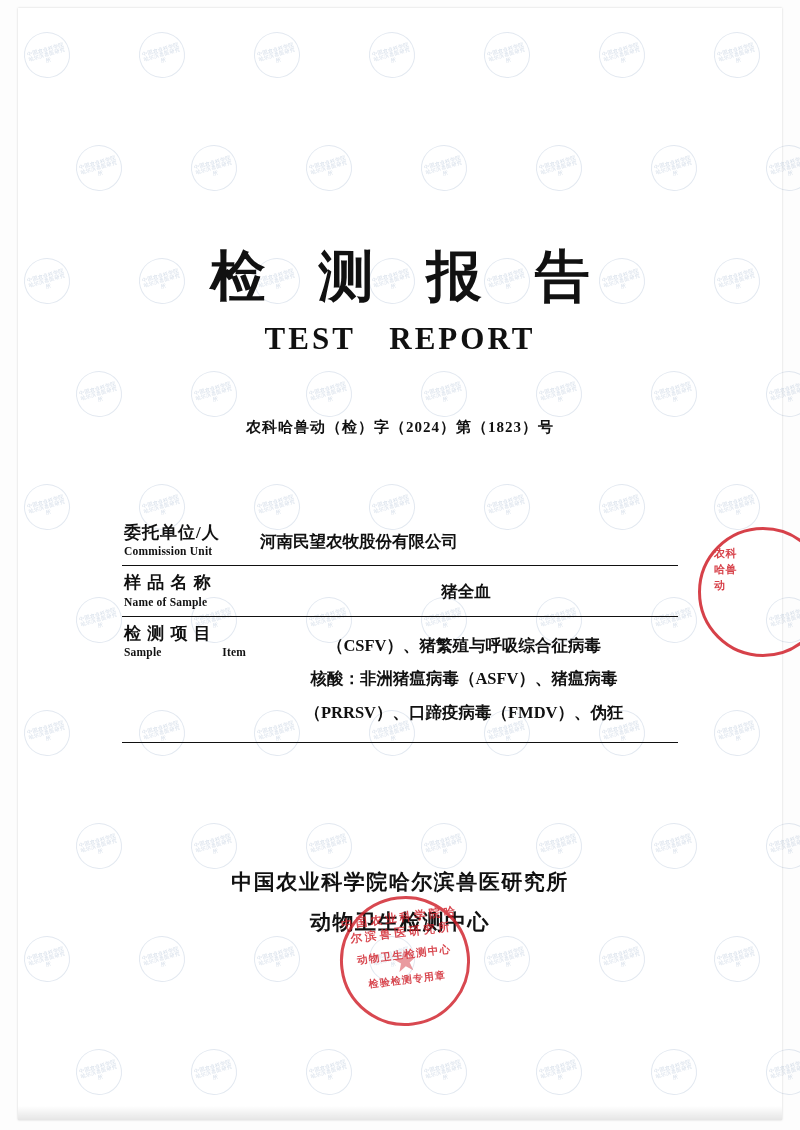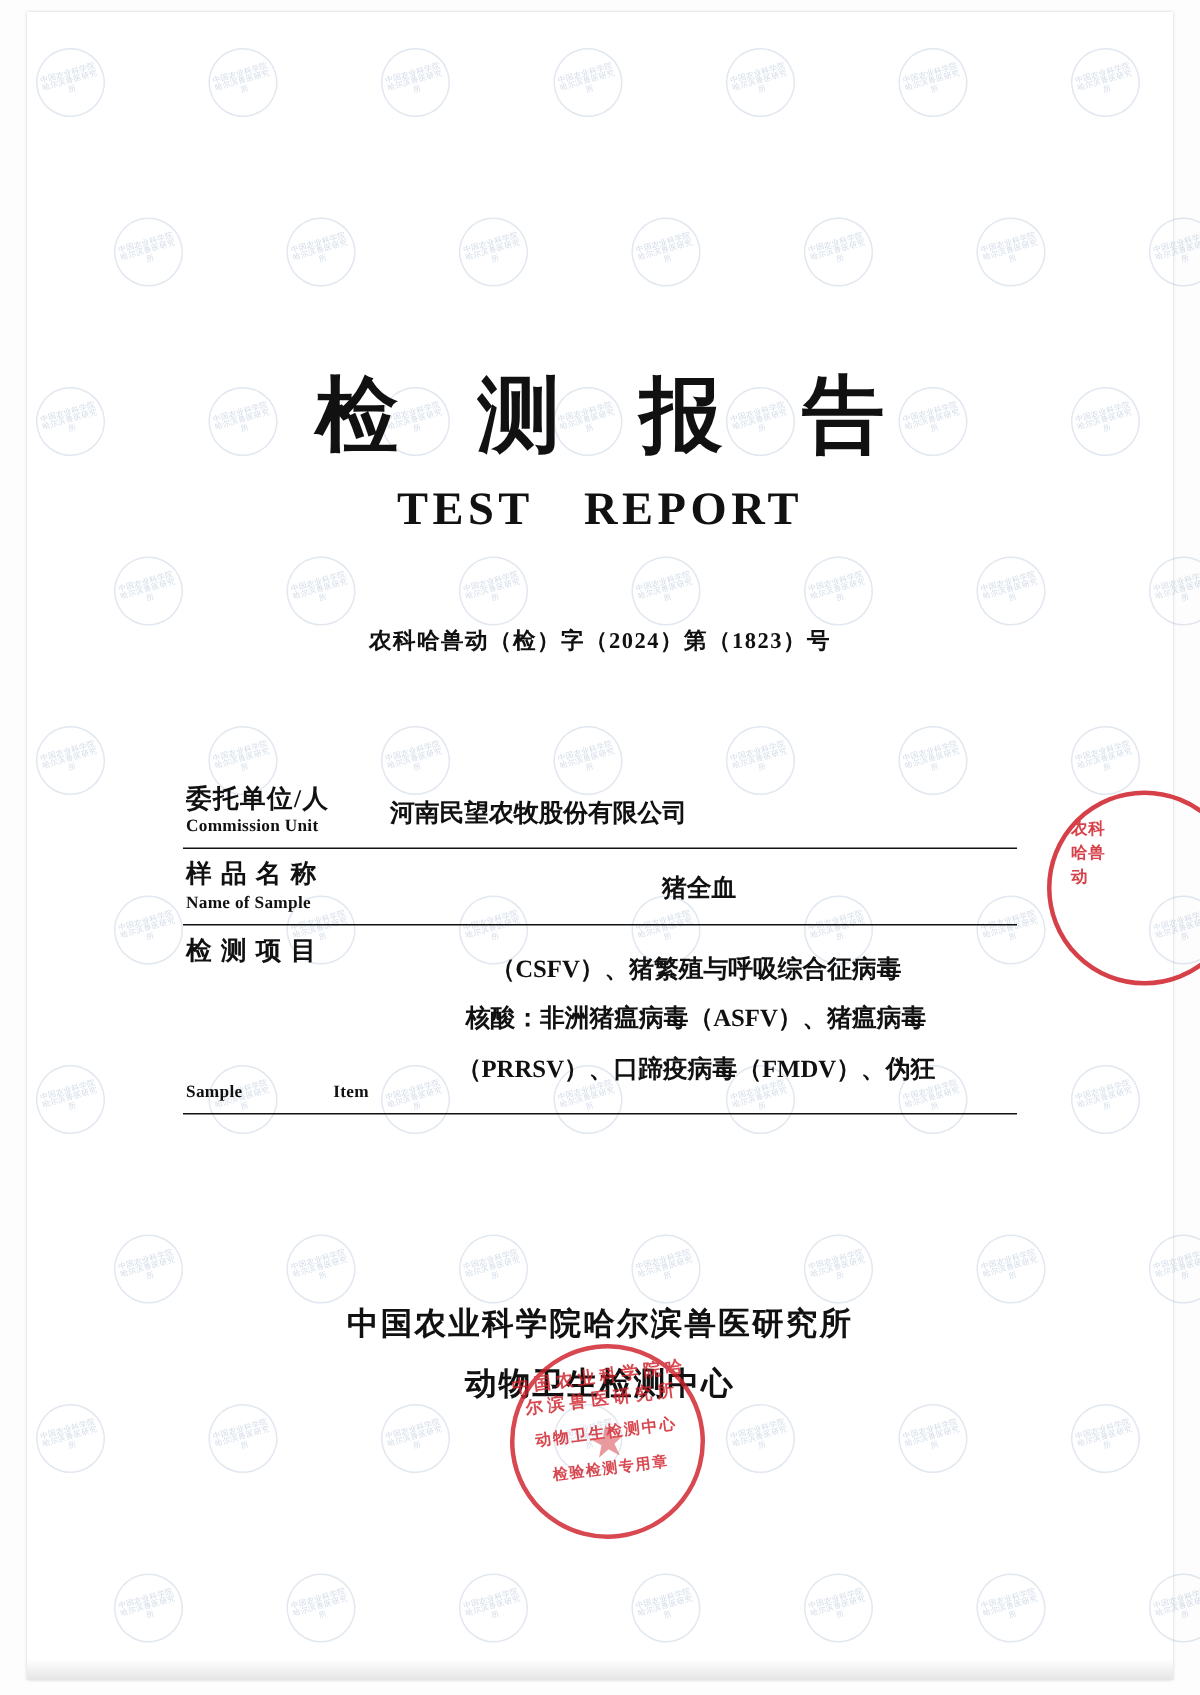--- a/index.html
+++ b/index.html
@@ -108,21 +108,21 @@
     border-bottom: 1.6px solid #111;
   }
   .row.last { border-bottom: 1.6px solid #111; }
   .label {
     width: 128px;
     flex: 0 0 128px;
     padding: 7px 4px 6px 2px;
     box-sizing: border-box;
     display: flex;
     flex-direction: column;
-    justify-content: space-between;
+    justify-content: flex-start;
   }
   .label-cn {
     font-size: 17px;
     font-weight: bold;
     letter-spacing: 1px;
     line-height: 1.2;
     white-space: nowrap;
   }
   .label-en {
     font-size: 11.5px;

